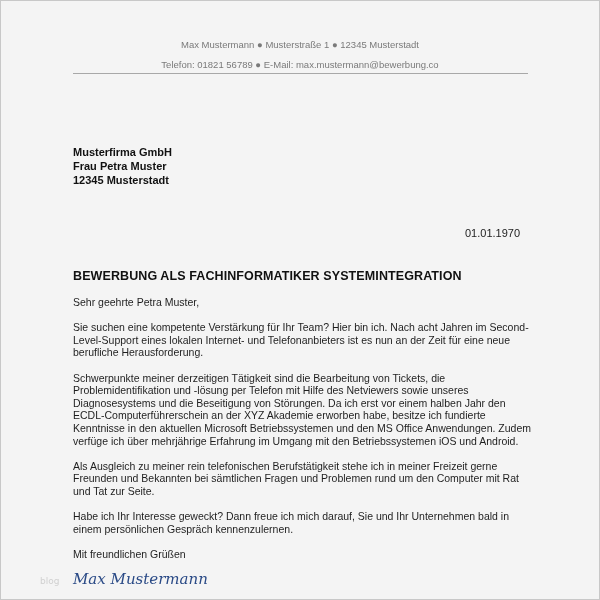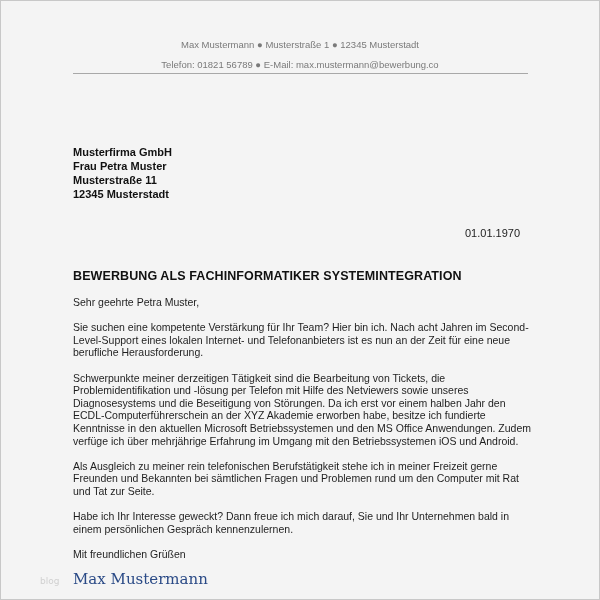--- a/index.html
+++ b/index.html
@@ -75,20 +75,21 @@
       color: #1e1e1e;
     }
     .body-text p {
       margin: 0 0 12.6px 0;
     }
     .closing {
       margin: 0;
     }
     .signature {
       font-family: "DejaVu Serif", "Liberation Serif", serif;
+      font-style: italic;
       font-size: 15px;
       color: #2a4a86;
       margin-top: 1px;
       white-space: nowrap;
     }
     .watermark {
       position: absolute;
       top: 549px;
       left: 39px;
       font-size: 9px;
@@ -105,21 +106,20 @@
   <div class="sender-header">
     <div>Max Mustermann ● Musterstraße 1 ● 12345 Musterstadt</div>
     <div>Telefon: 01821 56789 ● E-Mail: max.mustermann@bewerbung.co</div>
   </div>
 
   <div class="header-rule"></div>
 
   <div class="recipient">
     <div>Musterfirma GmbH</div>
     <div>Frau Petra Muster</div>
-    <div>Musterstraße 11</div>
     <div>12345 Musterstadt</div>
   </div>
 
   <div class="date">01.01.1970</div>
 
   <div class="subject">BEWERBUNG ALS FACHINFORMATIKER SYSTEMINTEGRATION</div>
 
   <div class="body-text">
     <p>Sehr geehrte Petra Muster,</p>
     <p>Sie suchen eine kompetente Verstärkung für Ihr Team? Hier bin ich. Nach acht Jahren im Second-Level-Support eines lokalen Internet- und Telefonanbieters ist es nun an der Zeit für eine neue berufliche Herausforderung.</p>

